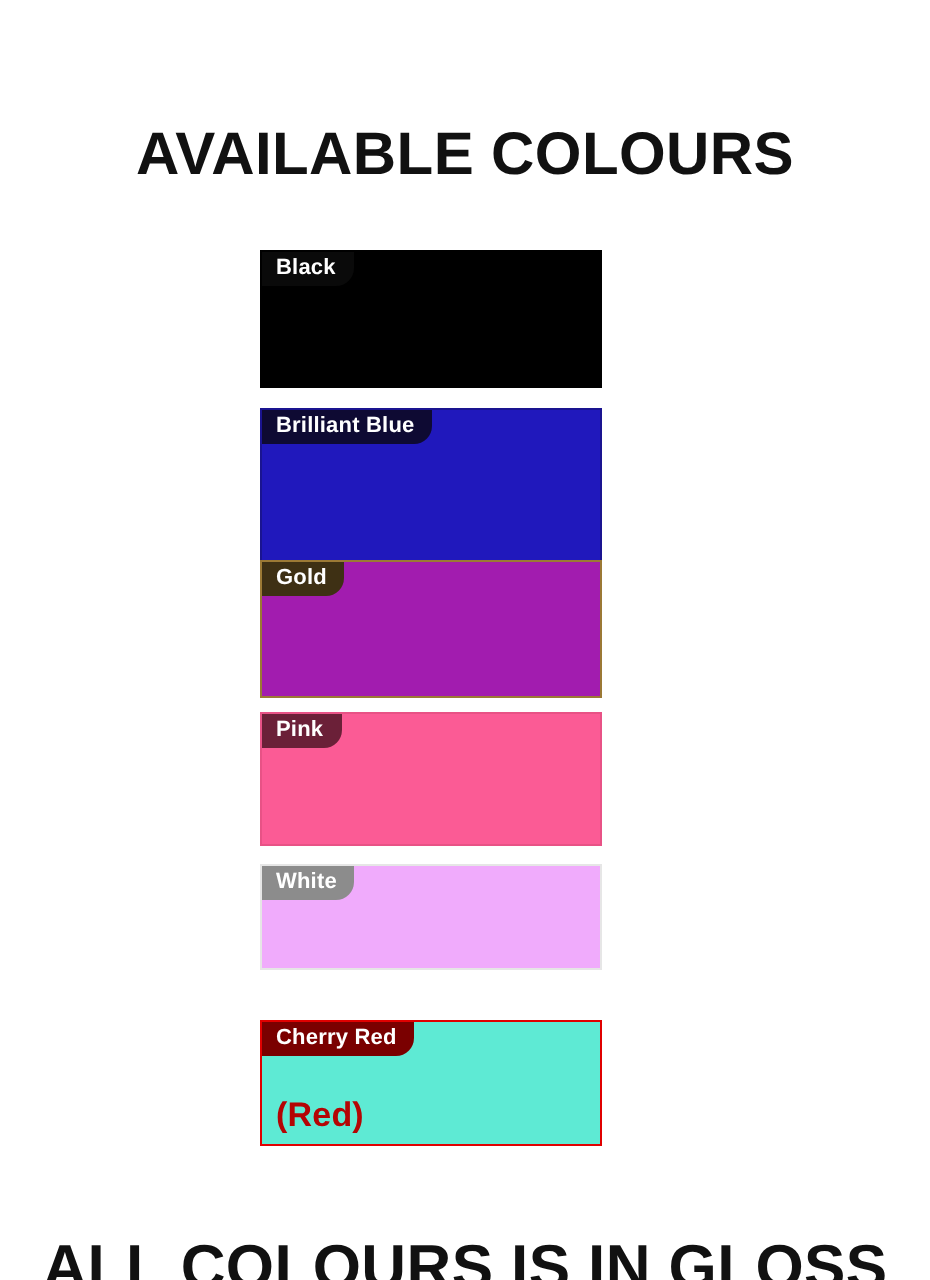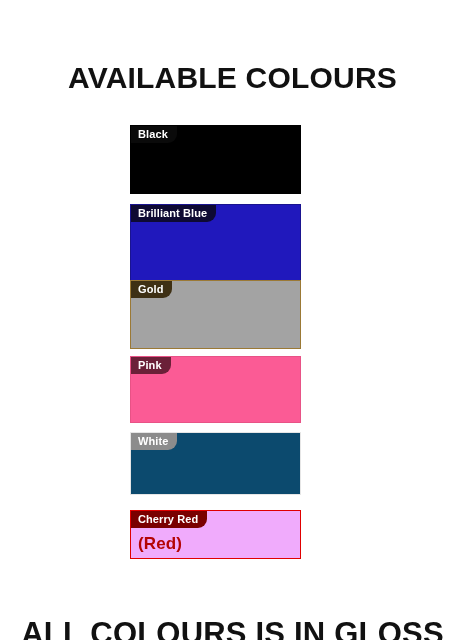--- a/index.html
+++ b/index.html
@@ -100,36 +100,36 @@
       <div class="swatch" style="position: absolute; left: 0px; top: 0px; height: 69px; background: rgb(0, 0, 0); border: 1px solid rgb(0, 0, 0);">
         <div class="swatch-badge" style="background: rgb(10, 10, 10); color: rgb(255, 255, 255);">
           <span>Black</span>
         </div>
       </div>
       <div class="swatch" style="position: absolute; left: 0px; top: 79px; height: 80px; background: rgb(32, 24, 188); border: 1px solid rgb(26, 20, 144);">
         <div class="swatch-badge" style="background: rgb(14, 10, 51); color: rgb(255, 255, 255);">
           <span>Brilliant Blue</span>
         </div>
       </div>
-      <div class="swatch" style="position: absolute; left: 0px; top: 155px; height: 69px; background: #a3a3a3; border: 1px solid rgb(155, 121, 53);">
+      <div class="swatch" style="position: absolute; left: 0px; top: 155px; height: 69px; background: #a21caf; border: 1px solid rgb(155, 121, 53);">
         <div class="swatch-badge" style="background: rgb(62, 48, 20); color: rgb(255, 255, 255);">
           <span>Gold</span>
         </div>
       </div>
       <div class="swatch" style="position: absolute; left: 0px; top: 231px; height: 67px; background: rgb(251, 91, 149); border: 1px solid rgb(232, 82, 134);">
         <div class="swatch-badge" style="background: rgb(107, 32, 56); color: rgb(255, 255, 255);">
           <span>Pink</span>
         </div>
       </div>
-      <div class="swatch" style="position: absolute; left: 0px; top: 307px; height: 63px; background: #0c4a6e; border: 1px solid rgb(230, 230, 230);">
+      <div class="swatch" style="position: absolute; left: 0px; top: 307px; height: 53px; background: #f0abfc; border: 1px solid rgb(230, 230, 230);">
         <div class="swatch-badge" style="background: rgb(140, 140, 140); color: rgb(255, 255, 255);">
           <span>White</span>
         </div>
       </div>
-      <div class="swatch" style="position: absolute; left: 0px; top: 385px; height: 49px; background: #f0abfc; border: 1px solid rgb(224, 0, 0);">
+      <div class="swatch" style="position: absolute; left: 0px; top: 385px; height: 63px; background: #5eead4; border: 1px solid rgb(224, 0, 0);">
         <div class="swatch-badge" style="background: rgb(122, 0, 0); color: rgb(255, 255, 255);">
           <span>Cherry Red</span>
         </div>
         <div class="swatch-subnote" style="color: rgb(180, 5, 5);">(Red)</div>
       </div>
     </div>
 
   <div class="heading" id="footer-text">ALL COLOURS IS IN GLOSS</div>
 
 </div>

